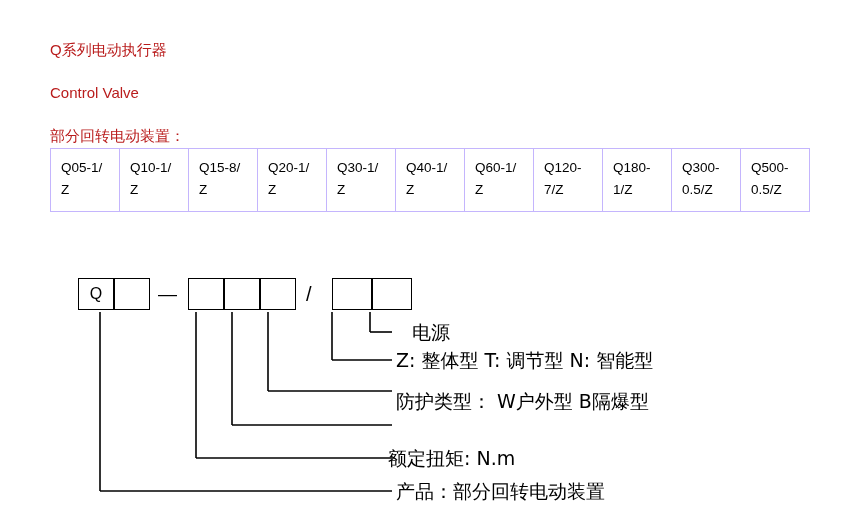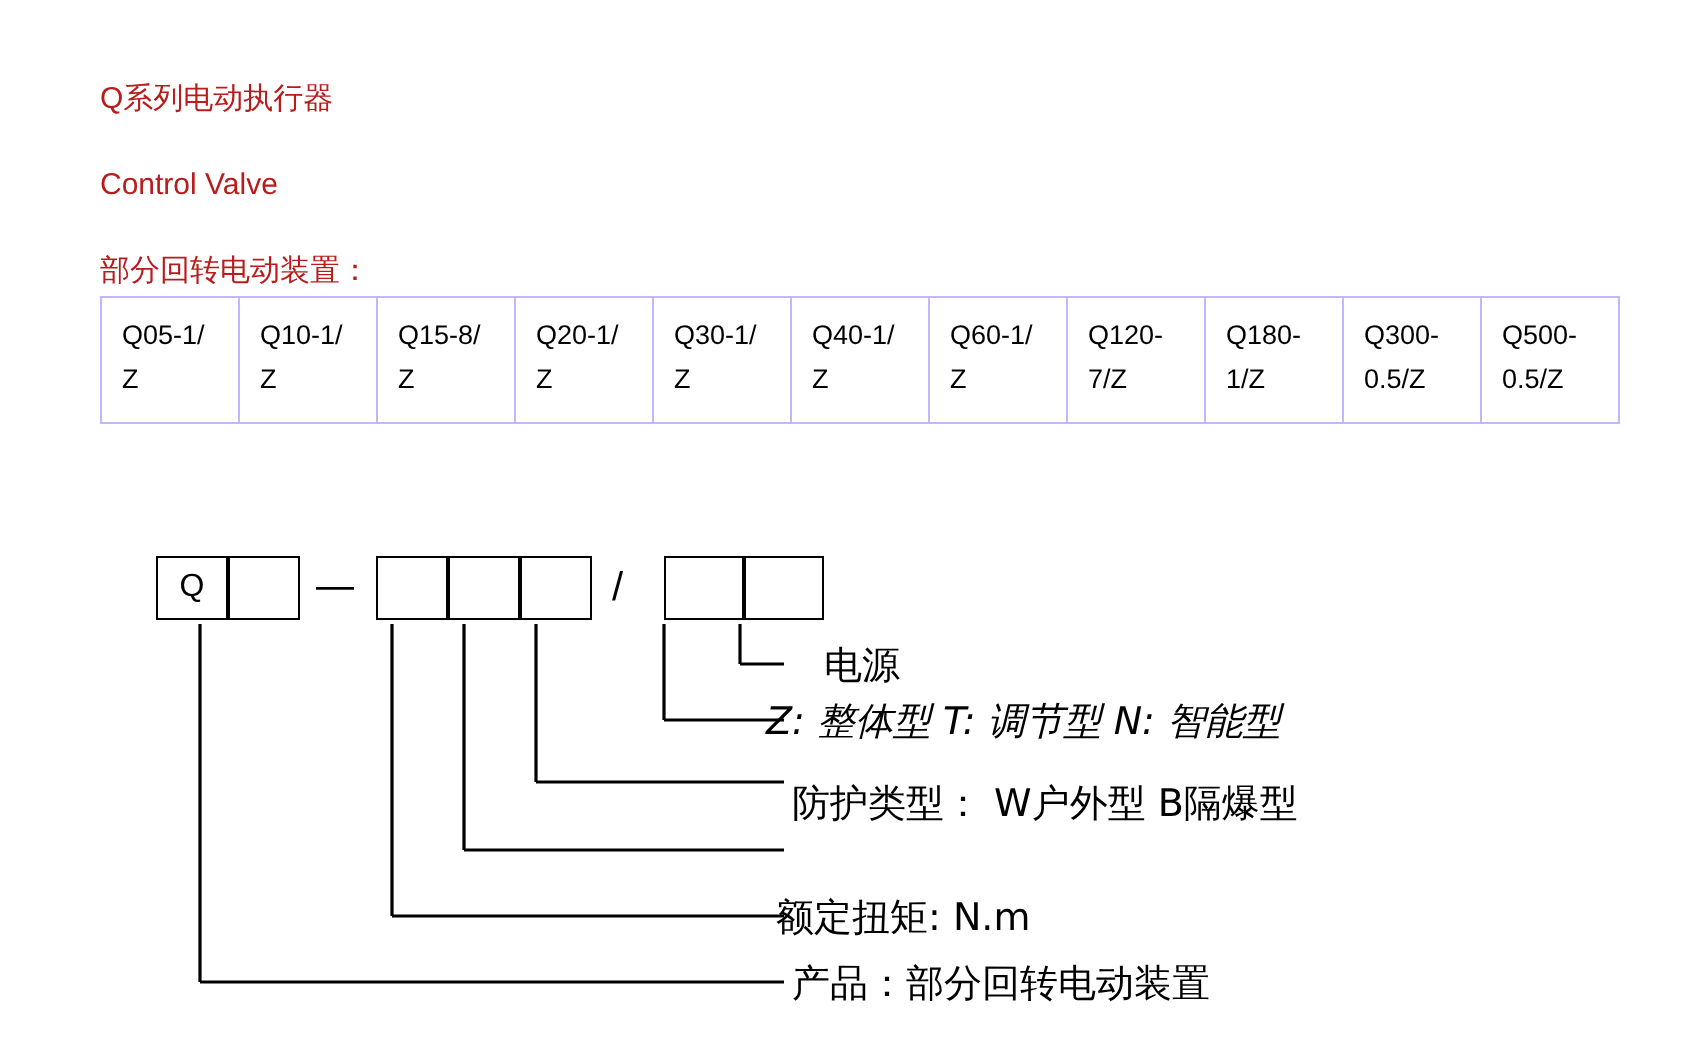--- a/index.html
+++ b/index.html
@@ -174,19 +174,19 @@
       <div class="cell" style="left:146px; width:36px;"></div>
       <div class="cell" style="left:182px; width:36px;"></div>
 
       <div class="slash" style="left:228px;">/</div>
 
       <div class="cell" style="left:254px; width:40px;"></div>
       <div class="cell" style="left:294px; width:40px;"></div>
     </div>
 
     <div class="legend" style="left:372px; top:92px;margin-left:40px;">电源</div>
-    <div class="legend" style="left:383px; top:120px;font-style:italic;">Z: 整体型    T: 调节型    N: 智能型</div>
+    <div class="legend" style="left:396px; top:120px;">Z: 整体型    T: 调节型    N: 智能型</div>
     <div class="legend" style="left:396px; top:161px;">防护类型：  W户外型      B隔爆型</div>
     <div class="legend" style="left:388px; top:218px;">额定扭矩: N.m</div>
     <div class="legend" style="left:396px; top:251px;">产品：部分回转电动装置</div>
 
   </div>
 </div>
 
 </body></html>

